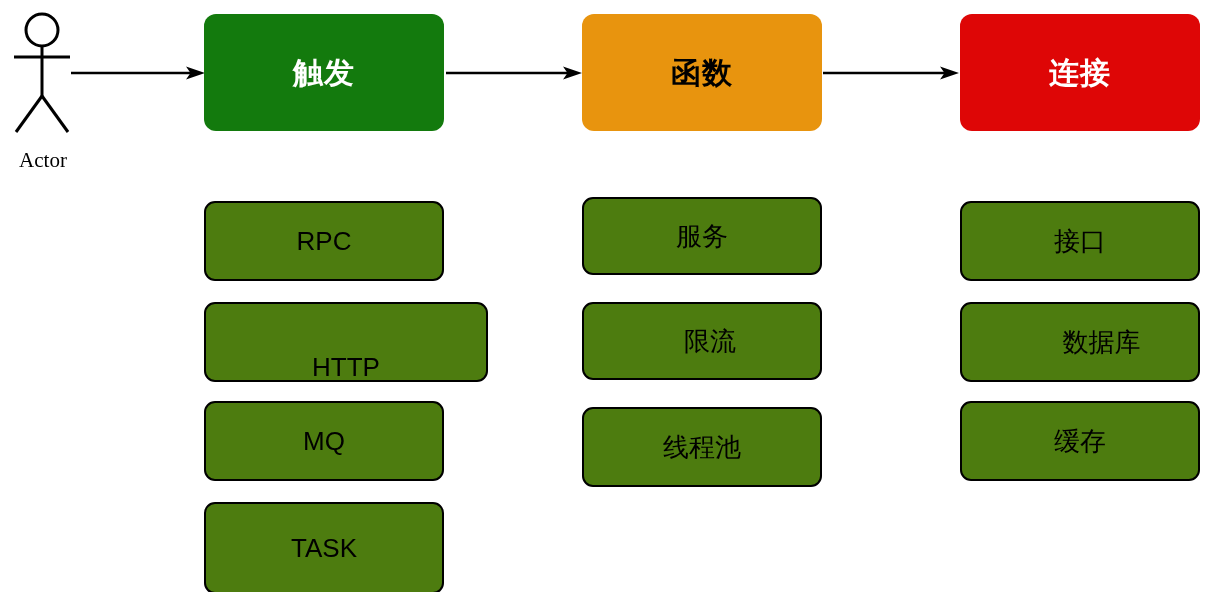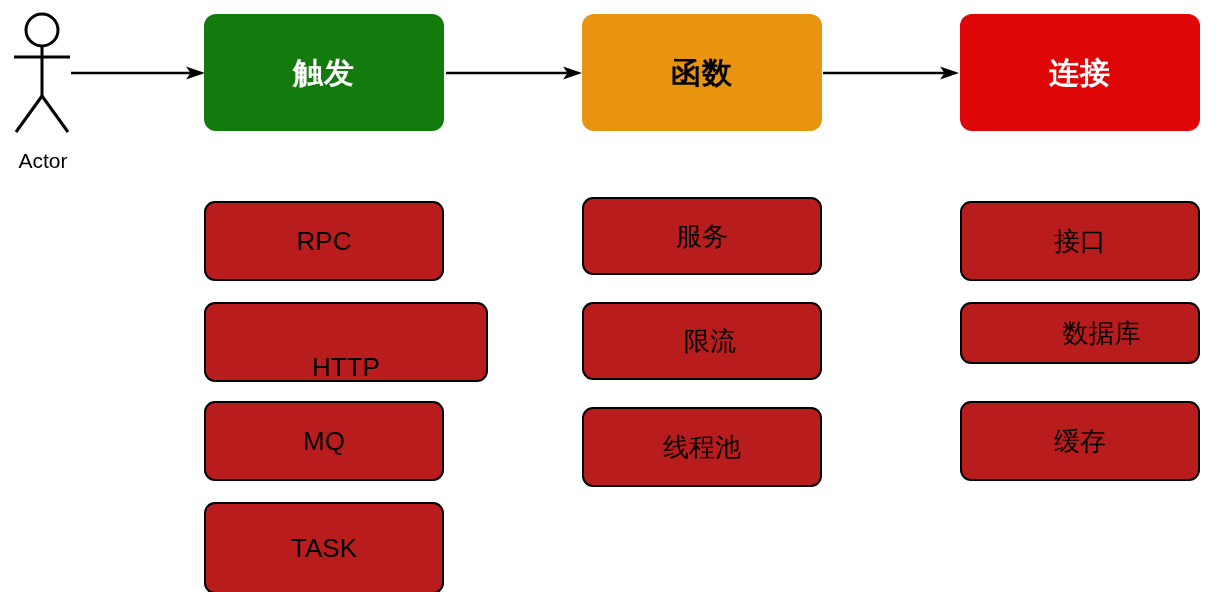--- a/index.html
+++ b/index.html
@@ -13,21 +13,21 @@
   }
   #canvas {
     position: relative;
     width: 1218px;
     height: 592px;
     background: #ffffff;
     overflow: hidden;
   }
 
   
-  .actor-group { position: absolute; left: 0; top: 0; width: 120px; height: 190px; }
+  .actor-group { position: absolute; left: 0; top: 0; width: 120px; height: 190px; font-family: Liberation Serif, serif; }
   .actor-svg { position: absolute; left: 6px; top: 8px; }
   .actor-label {
     position: absolute;
     left: 0px;
     top: 148px;
     width: 86px;
     text-align: center;
     font-size: 21px;
     color: #000000;
     line-height: 1.2;
@@ -54,21 +54,21 @@
     font-weight: bold;
     letter-spacing: 1px;
     line-height: 1;
     white-space: nowrap;
   }
 
   
   .plain-box {
     position: absolute;
     box-sizing: border-box;
-    background: #b91c1c;
+    background: #4d7c0f;
     border: 2px solid #000000;
     border-radius: 11px;
     display: flex;
     align-items: center;
     justify-content: center;
   }
   .plain-box .plain-label {
     font-size: 26px;
     color: #000000;
     line-height: 1;
@@ -143,20 +143,20 @@
     <span class="plain-label">线程池</span>
   </div>
 
   <div class="hdr-box" style="left:960px; top:14px; background:#DE0606;">
     <span class="hdr-label" style="color:#FFFFFF;">连接</span>
   </div>
 
   <div class="plain-box" style="left:960px; top:201px; width:240px; height:80px;">
     <span class="plain-label">接口</span>
   </div>
-  <div class="plain-box" style="left:960px; top:302px; width:240px; height:62px;padding-left:43px;">
+  <div class="plain-box" style="left:960px; top:302px; width:240px; height:80px;padding-left:43px;">
     <span class="plain-label">数据库</span>
   </div>
   <div class="plain-box" style="left:960px; top:401px; width:240px; height:80px;">
     <span class="plain-label">缓存</span>
   </div>
 
 </div>
 
 </body></html>

